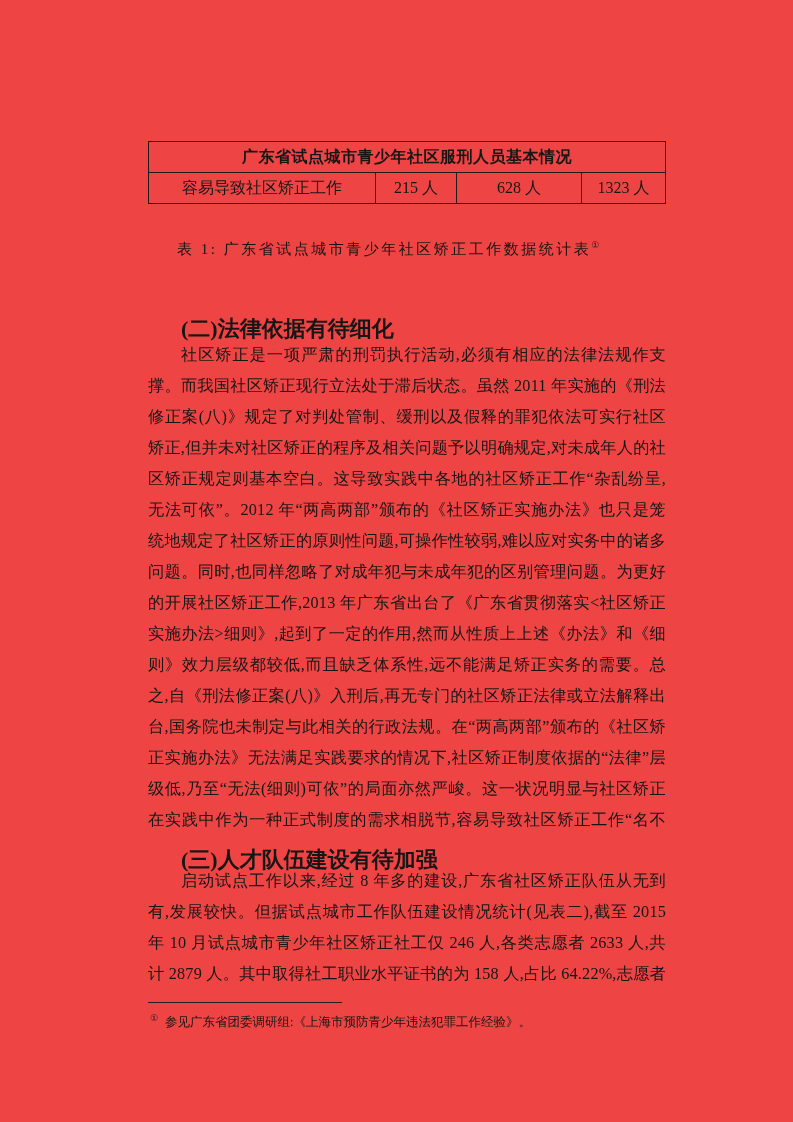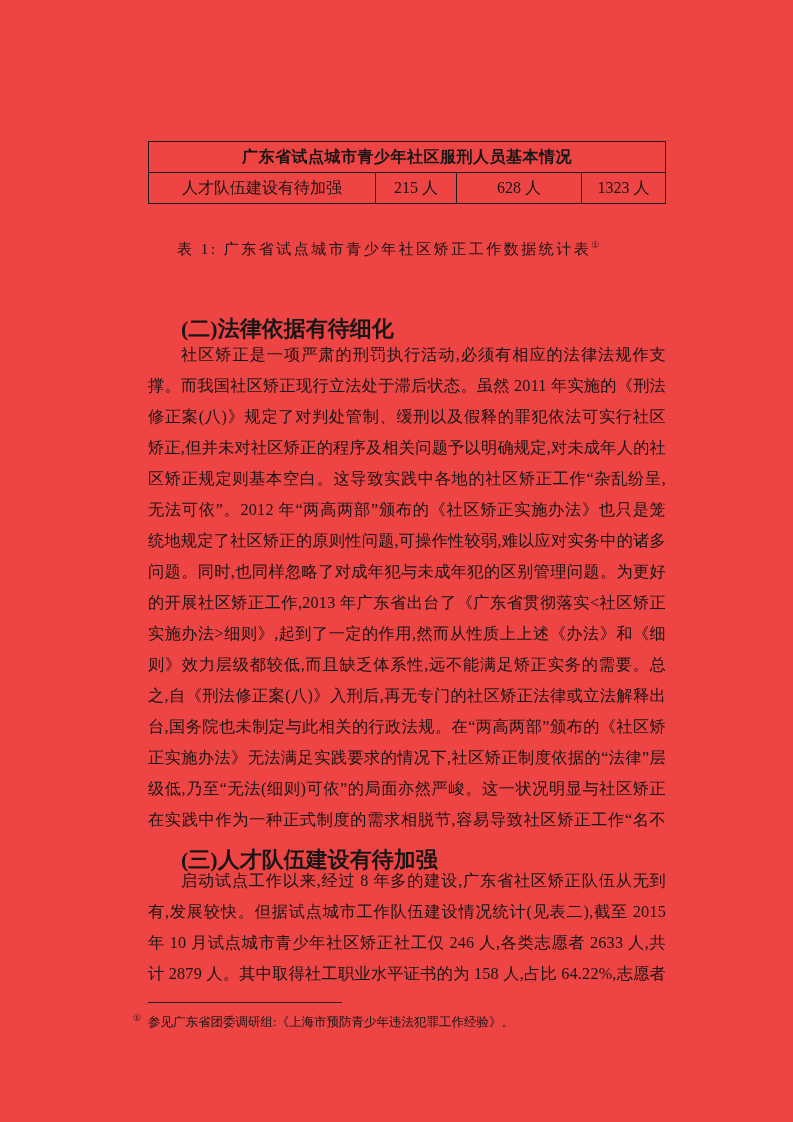--- a/index.html
+++ b/index.html
@@ -78,21 +78,21 @@
   .footnote-rule {
     position: absolute;
     left: 148px;
     top: 1002px;
     width: 194px;
     height: 0;
     border-top: 1.6px solid #222222;
   }
   .footnote {
     position: absolute;
-    left: 133px;
+    left: 150px;
     top: 1008px;
     width: 516px;
     font-size: 12.5px;
     line-height: 20px;
   }
   .footnote sup {
     font-size: 9px;
     margin-right: 7px;
   }
 </style>
@@ -106,21 +106,21 @@
       <col style="width:227px">
       <col style="width:81px">
       <col style="width:125px">
       <col style="width:84px">
     </colgroup>
     <tbody>
       <tr>
         <td colspan="4" class="table-title-cell">广东省试点城市青少年社区服刑人员基本情况</td>
       </tr>
       <tr>
-        <td>人才队伍建设有待加强</td>
+        <td>容易导致社区矫正工作</td>
         <td>215 人</td>
         <td>628 人</td>
         <td>1323 人</td>
       </tr>
     </tbody>
   </table>
 
   <div class="caption">
     <span>表 1: 广东省试点城市青少年社区矫正工作数据统计表</span><sup>①</sup>
   </div>

